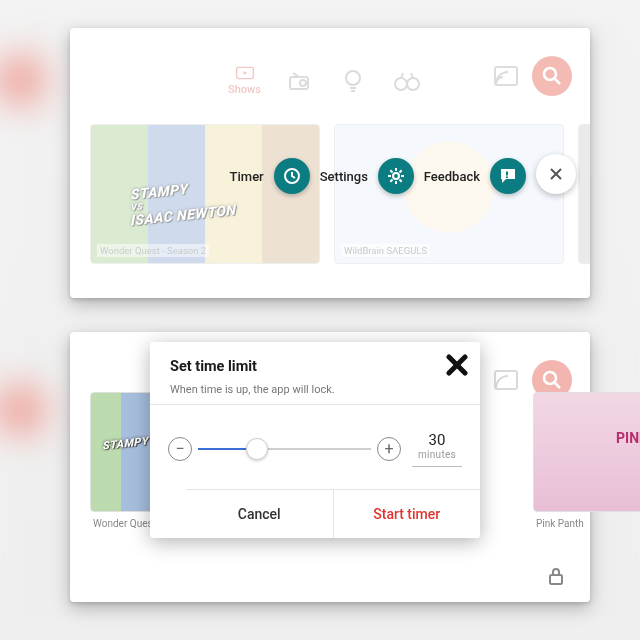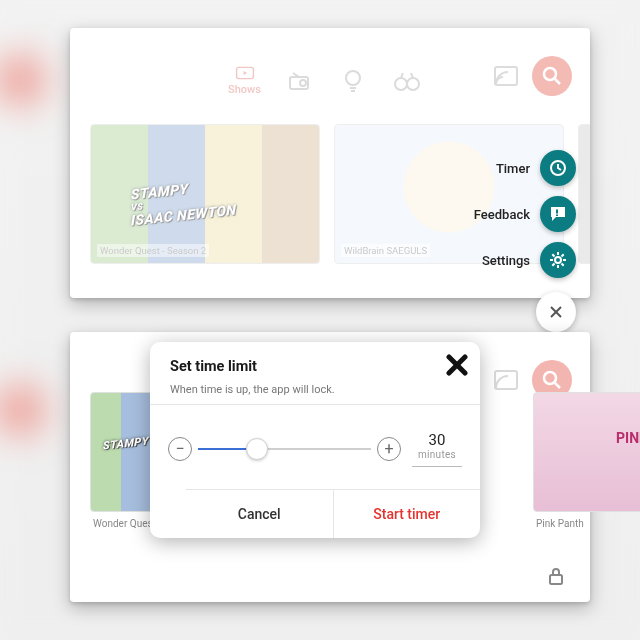--- a/index.html
+++ b/index.html
@@ -115,21 +115,21 @@
       radial-gradient(circle at 50% 45%, #f5e3b8 0 45px, transparent 46px),
       linear-gradient(#cfe2f2,#cfe2f2);
   }
   .dim { filter: opacity(0.55); }
 
   
   .fab-menu {
     position: absolute;
     right: 14px; top: 122px;
     display: flex;
-    flex-direction: column;
+    flex-direction: row;
     align-items: flex-end;
     gap: 10px;
   }
   .fab-item {
     display: flex;
     align-items: center;
     gap: 10px;
   }
   .fab-label {
     font-size: 13px;
@@ -188,21 +188,21 @@
     display:flex;align-items:center;justify-content:center;
     color: #888;
   }
 
   
   .dialog {
     position: absolute;
     left: 80px; top: 10px;
     width: 330px;
     background: #fff;
-    border-radius: 10px;
+    border-radius: 3px;
     box-shadow: 0 4px 20px rgba(0,0,0,0.3);
     z-index: 10;
   }
   .dialog .dlg-head {
     padding: 16px 16px 8px 20px;
     position: relative;
   }
   .dlg-title { font-size: 14.5px; font-weight: 700; color: #1a1a1a; }
   .dlg-sub { font-size: 11px; color: #777; margin-top: 8px; }
   .dlg-close {
@@ -334,30 +334,20 @@
       </div>
     </div>
 
     <div class="fab-menu">
       <div class="fab-item">
         <span class="fab-label">Timer</span>
         <div class="fab-circle">
           <svg width="18" height="18" viewBox="0 0 18 18">
               <circle cx="9" cy="9" r="7" fill="none" stroke="#fff" stroke-width="2"></circle>
               <path d="M9 5 V9 L12 11" stroke="#fff" stroke-width="2" fill="none"></path>
-            </svg>
-        </div>
-      </div>
-      <div class="fab-item">
-        <span class="fab-label">Feedback</span>
-        <div class="fab-circle">
-          <svg width="18" height="18" viewBox="0 0 18 18">
-              <path d="M2 2 H16 V12 H7 L3 16 V12 H2 Z" fill="#fff"></path>
-              <rect x="7" y="4.5" width="2" height="4" fill="#0a7c82"></rect>
-              <rect x="7" y="9.5" width="2" height="1.5" fill="#0a7c82"></rect>
             </svg>
         </div>
       </div>
       <div class="fab-item">
         <span class="fab-label">Settings</span>
         <div class="fab-circle">
           <svg width="18" height="18" viewBox="0 0 18 18">
               <circle cx="9" cy="9" r="3" fill="none" stroke="#fff" stroke-width="2"></circle>
               <g stroke="#fff" stroke-width="2">
                 <line x1="9" y1="1" x2="9" y2="4"></line>
@@ -365,20 +355,30 @@
                 <line x1="1" y1="9" x2="4" y2="9"></line>
                 <line x1="14" y1="9" x2="17" y2="9"></line>
                 <line x1="3.3" y1="3.3" x2="5.5" y2="5.5"></line>
                 <line x1="12.5" y1="12.5" x2="14.7" y2="14.7"></line>
                 <line x1="3.3" y1="14.7" x2="5.5" y2="12.5"></line>
                 <line x1="12.5" y1="5.5" x2="14.7" y2="3.3"></line>
               </g>
             </svg>
         </div>
       </div>
+      <div class="fab-item">
+        <span class="fab-label">Feedback</span>
+        <div class="fab-circle">
+          <svg width="18" height="18" viewBox="0 0 18 18">
+              <path d="M2 2 H16 V12 H7 L3 16 V12 H2 Z" fill="#fff"></path>
+              <rect x="7" y="4.5" width="2" height="4" fill="#0a7c82"></rect>
+              <rect x="7" y="9.5" width="2" height="1.5" fill="#0a7c82"></rect>
+            </svg>
+        </div>
+      </div>
       <div class="fab-close">
         <svg width="16" height="16" viewBox="0 0 16 16">
             <line x1="3" y1="3" x2="13" y2="13" stroke="#555" stroke-width="2"></line>
             <line x1="13" y1="3" x2="3" y2="13" stroke="#555" stroke-width="2"></line>
           </svg>
       </div>
     </div>
   </div>
 
   <div class="screen screen2">

